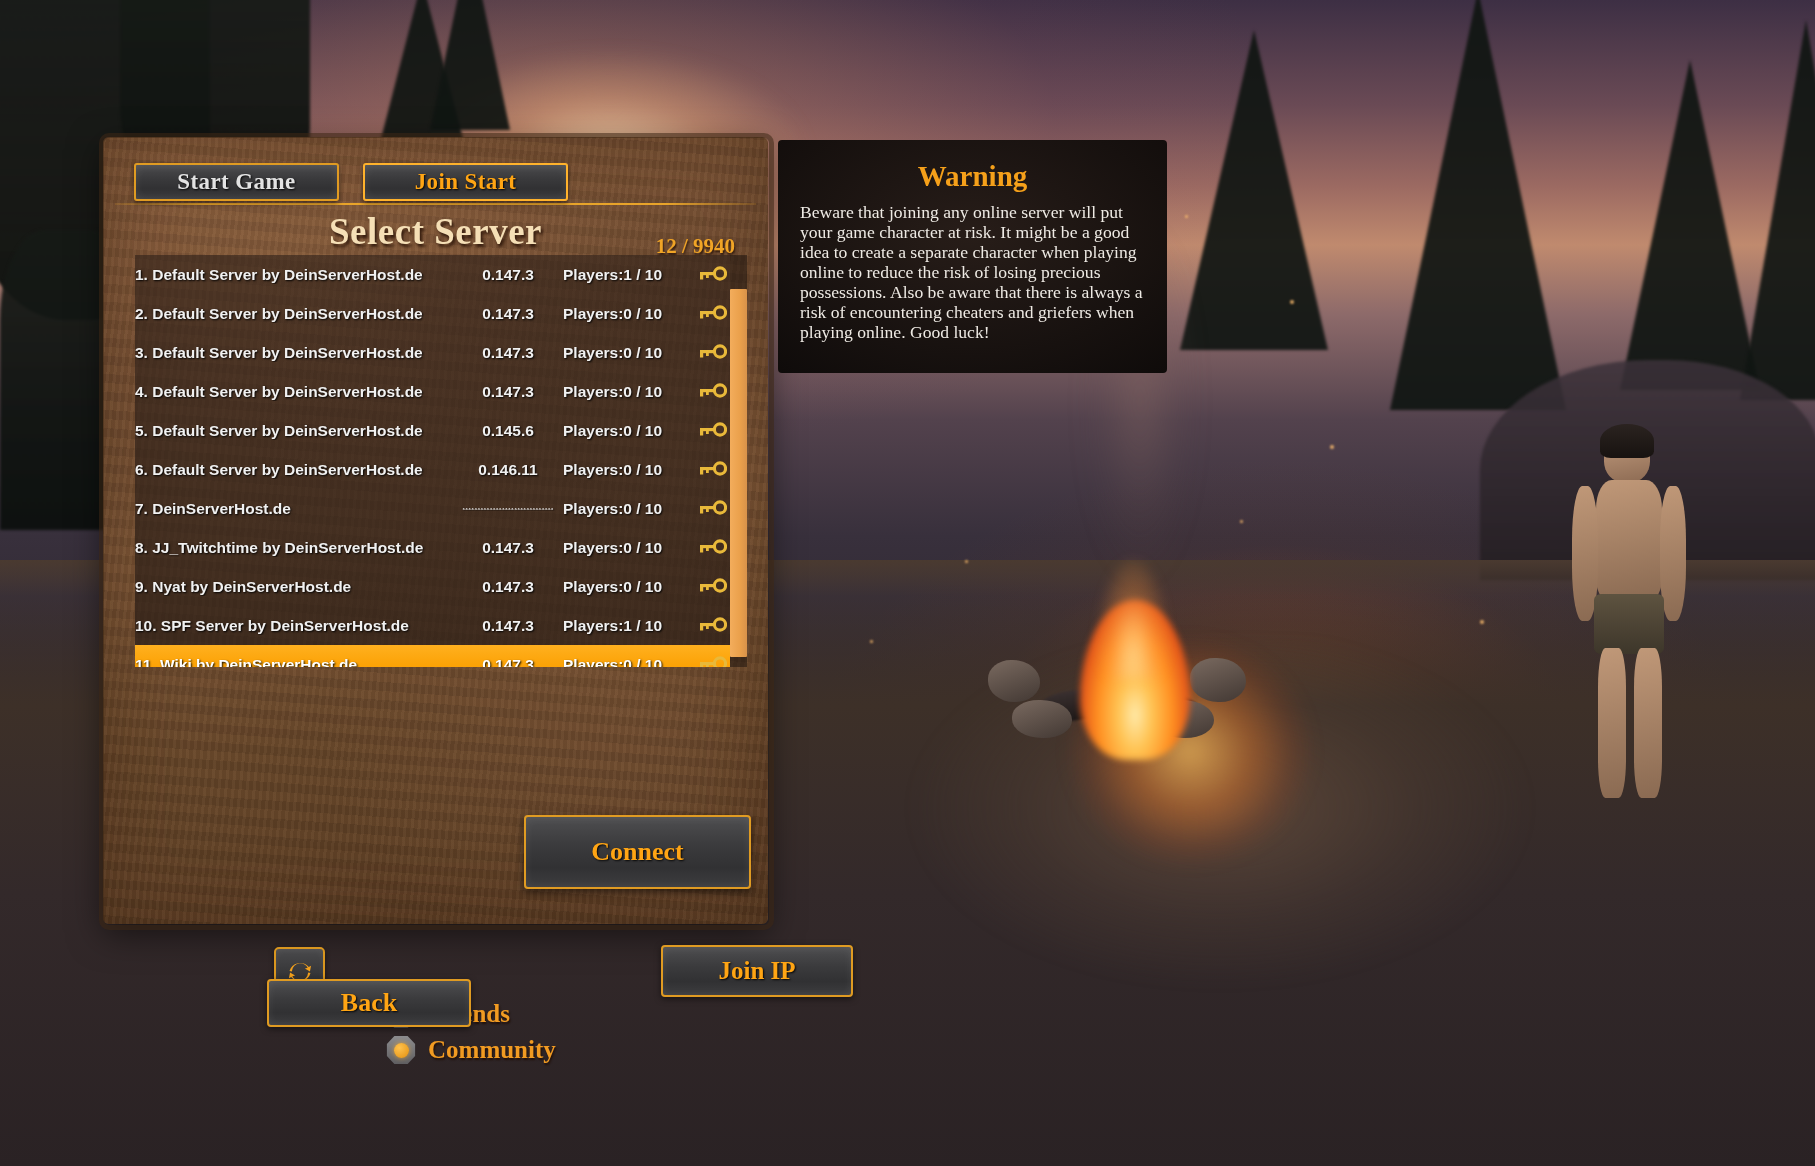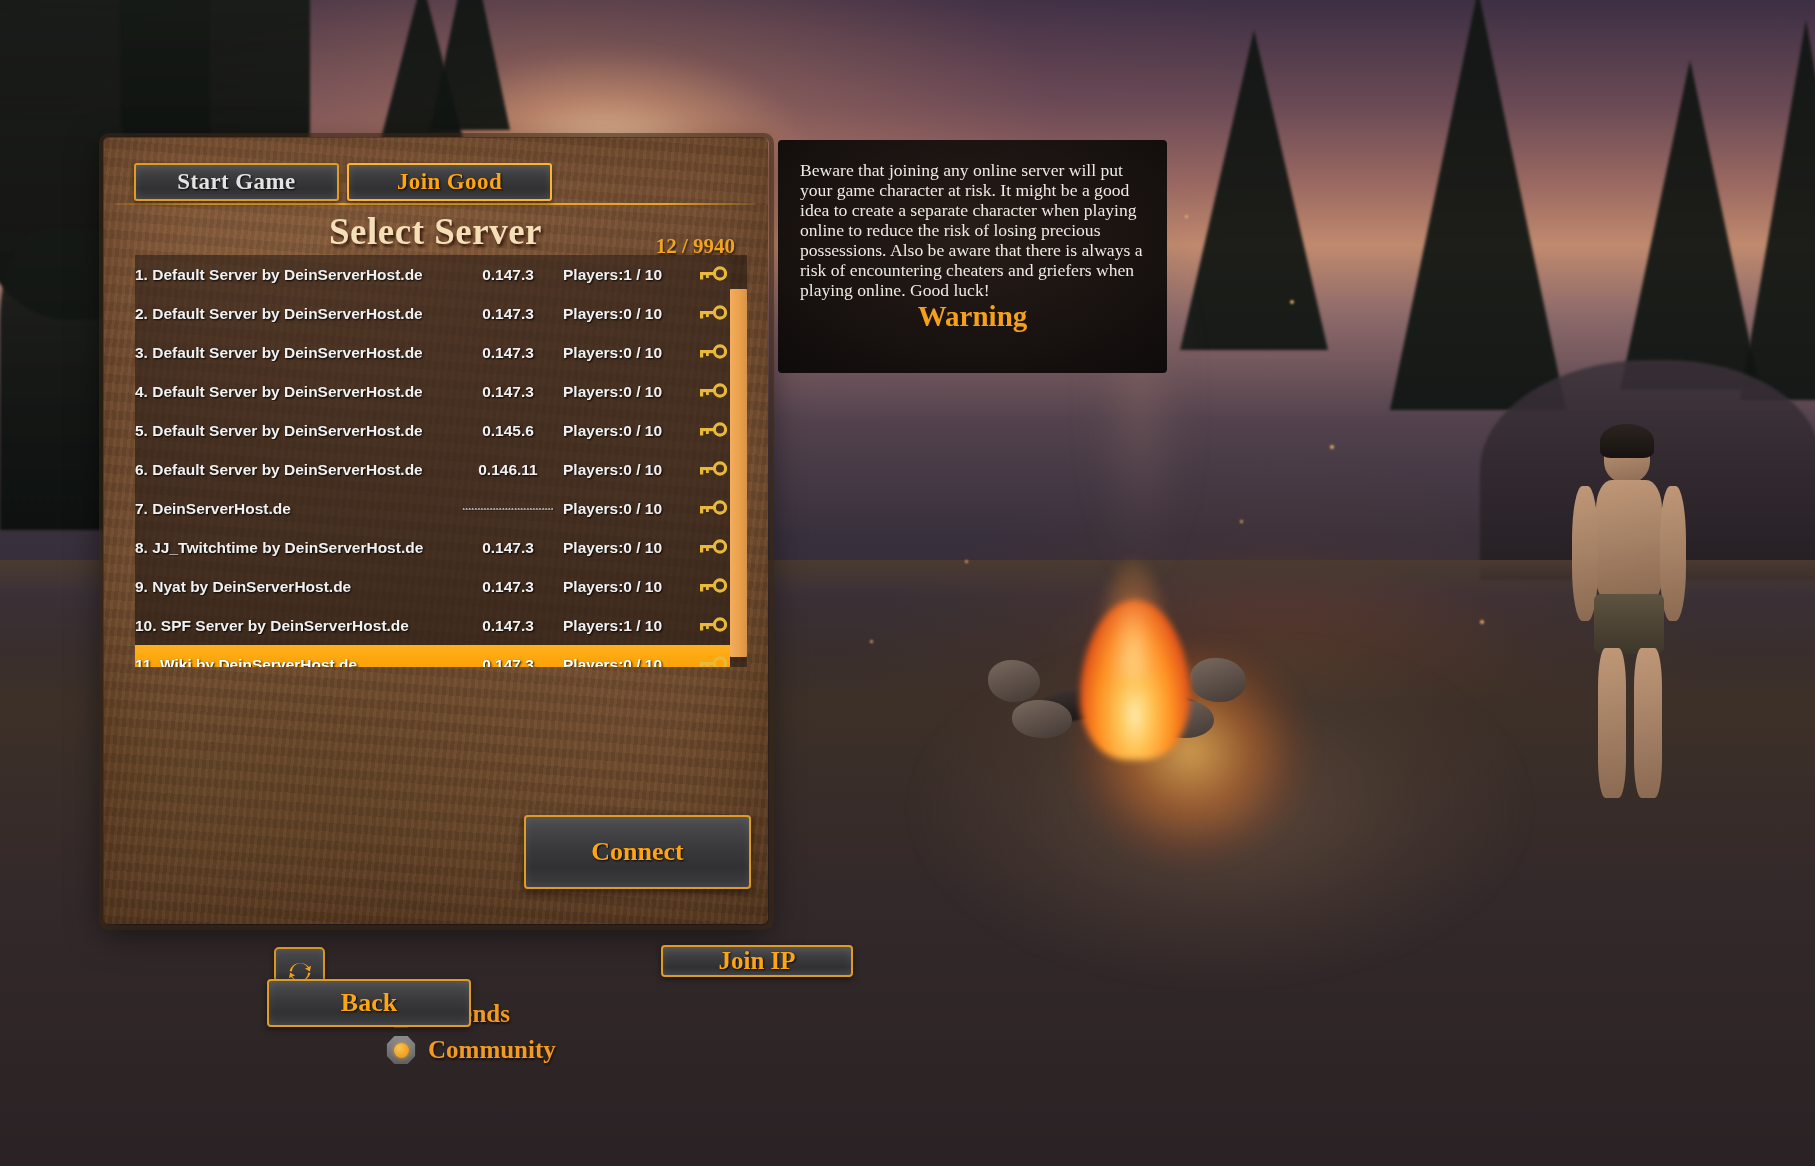--- a/index.html
+++ b/index.html
@@ -111,21 +111,21 @@
     pointer-events: none;
   }
   #panel-edge {
     position: absolute; inset: -4px -6px -6px -4px;
     border-radius: 10px;
     box-shadow: inset 0 0 0 5px rgba(62,40,22,0.55);
     pointer-events: none;
   }
 
   
-  #tabs { position: absolute; left: 31px; top: 26px; display: flex; gap: 8px; z-index: 4; }
+  #tabs { position: absolute; left: 31px; top: 26px; display: flex; gap: 24px; z-index: 4; }
   .tab {
     width: 205px; height: 38px;
     display: flex; align-items: center; justify-content: center;
     background: linear-gradient(180deg, #4b4b4d 0%, #3a3a3c 40%, #313133 70%, #3c3c3e 100%);
     border: 2px solid #e09b22;
     border-radius: 3px;
     font-family: "Liberation Serif", serif;
     font-weight: bold; font-size: 23px; letter-spacing: 0.4px;
     color: #e3e3e3;
     text-shadow: 1px 1px 2px rgba(0,0,0,0.9);
@@ -221,21 +221,21 @@
     color: #eaeaea;
     font-family: "Liberation Sans", sans-serif;
     font-weight: bold; font-size: 19px;
     padding: 0 10px;
     text-shadow: 1px 1px 2px rgba(0,0,0,0.85);
     outline: none;
   }
   #filter-input::placeholder { color: #b8b8ba; }
   #join-ip-btn {
     position: absolute; left: 558px; top: 808px;
-    width: 192px; height: 32px;
+    width: 192px; height: 52px;
     background: linear-gradient(180deg, #4e4e50 0%, #3b3b3d 40%, #313133 72%, #3d3d3f 100%);
     border: 2px solid #e09b22;
     border-radius: 4px;
     display: flex; align-items: center; justify-content: center;
     font-family: "Liberation Serif", serif;
     font-weight: bold; font-size: 25px;
     color: #ffa514;
     text-shadow: 1px 1px 2px rgba(0,0,0,0.9);
     cursor: pointer;
     box-shadow: 0 2px 6px rgba(0,0,0,0.5), inset 0 1px 8px rgba(255,255,255,0.08);
@@ -376,21 +376,21 @@
     <div class="pb" style="left:38px;top:218px;width:28px;height:150px;border-radius:26%;"></div>
     <div class="pb" style="left:74px;top:218px;width:28px;height:150px;border-radius:26%;"></div>
   </div>
 </div>
 
 <div id="panel">
   <div id="panel-edge"></div>
 
   <div id="tabs">
     <div class="tab">Start Game</div>
-    <div class="tab active">Join Good</div>
+    <div class="tab active">Join Start</div>
   </div>
   <div id="tabs-underline"></div>
 
   <div id="title">Select Server</div>
   <div id="counter">12 / 9940</div>
 
   <div id="list-wrap">
     <div id="list">
         <div class="srv-row">
           <div class="srv-name">1. Default Server by DeinServerHost.de</div>
@@ -562,15 +562,15 @@
         <i></i>
       </span>
     <span class="radio-label">Community</span>
   </div>
 
   <div id="back-btn">Back</div>
   <div id="connect-btn">Connect</div>
 </div>
 
 <div id="warning">
+  <div id="warning-title">Warning</div>
   <div id="warning-body">Beware that joining any online server will put your game character at risk. It might be a good idea to create a separate character when playing online to reduce the risk of losing precious possessions. Also be aware that there is always a risk of encountering cheaters and griefers when playing online. Good luck!</div>
-  <div id="warning-title">Warning</div>
 </div>
 
 </body></html>

